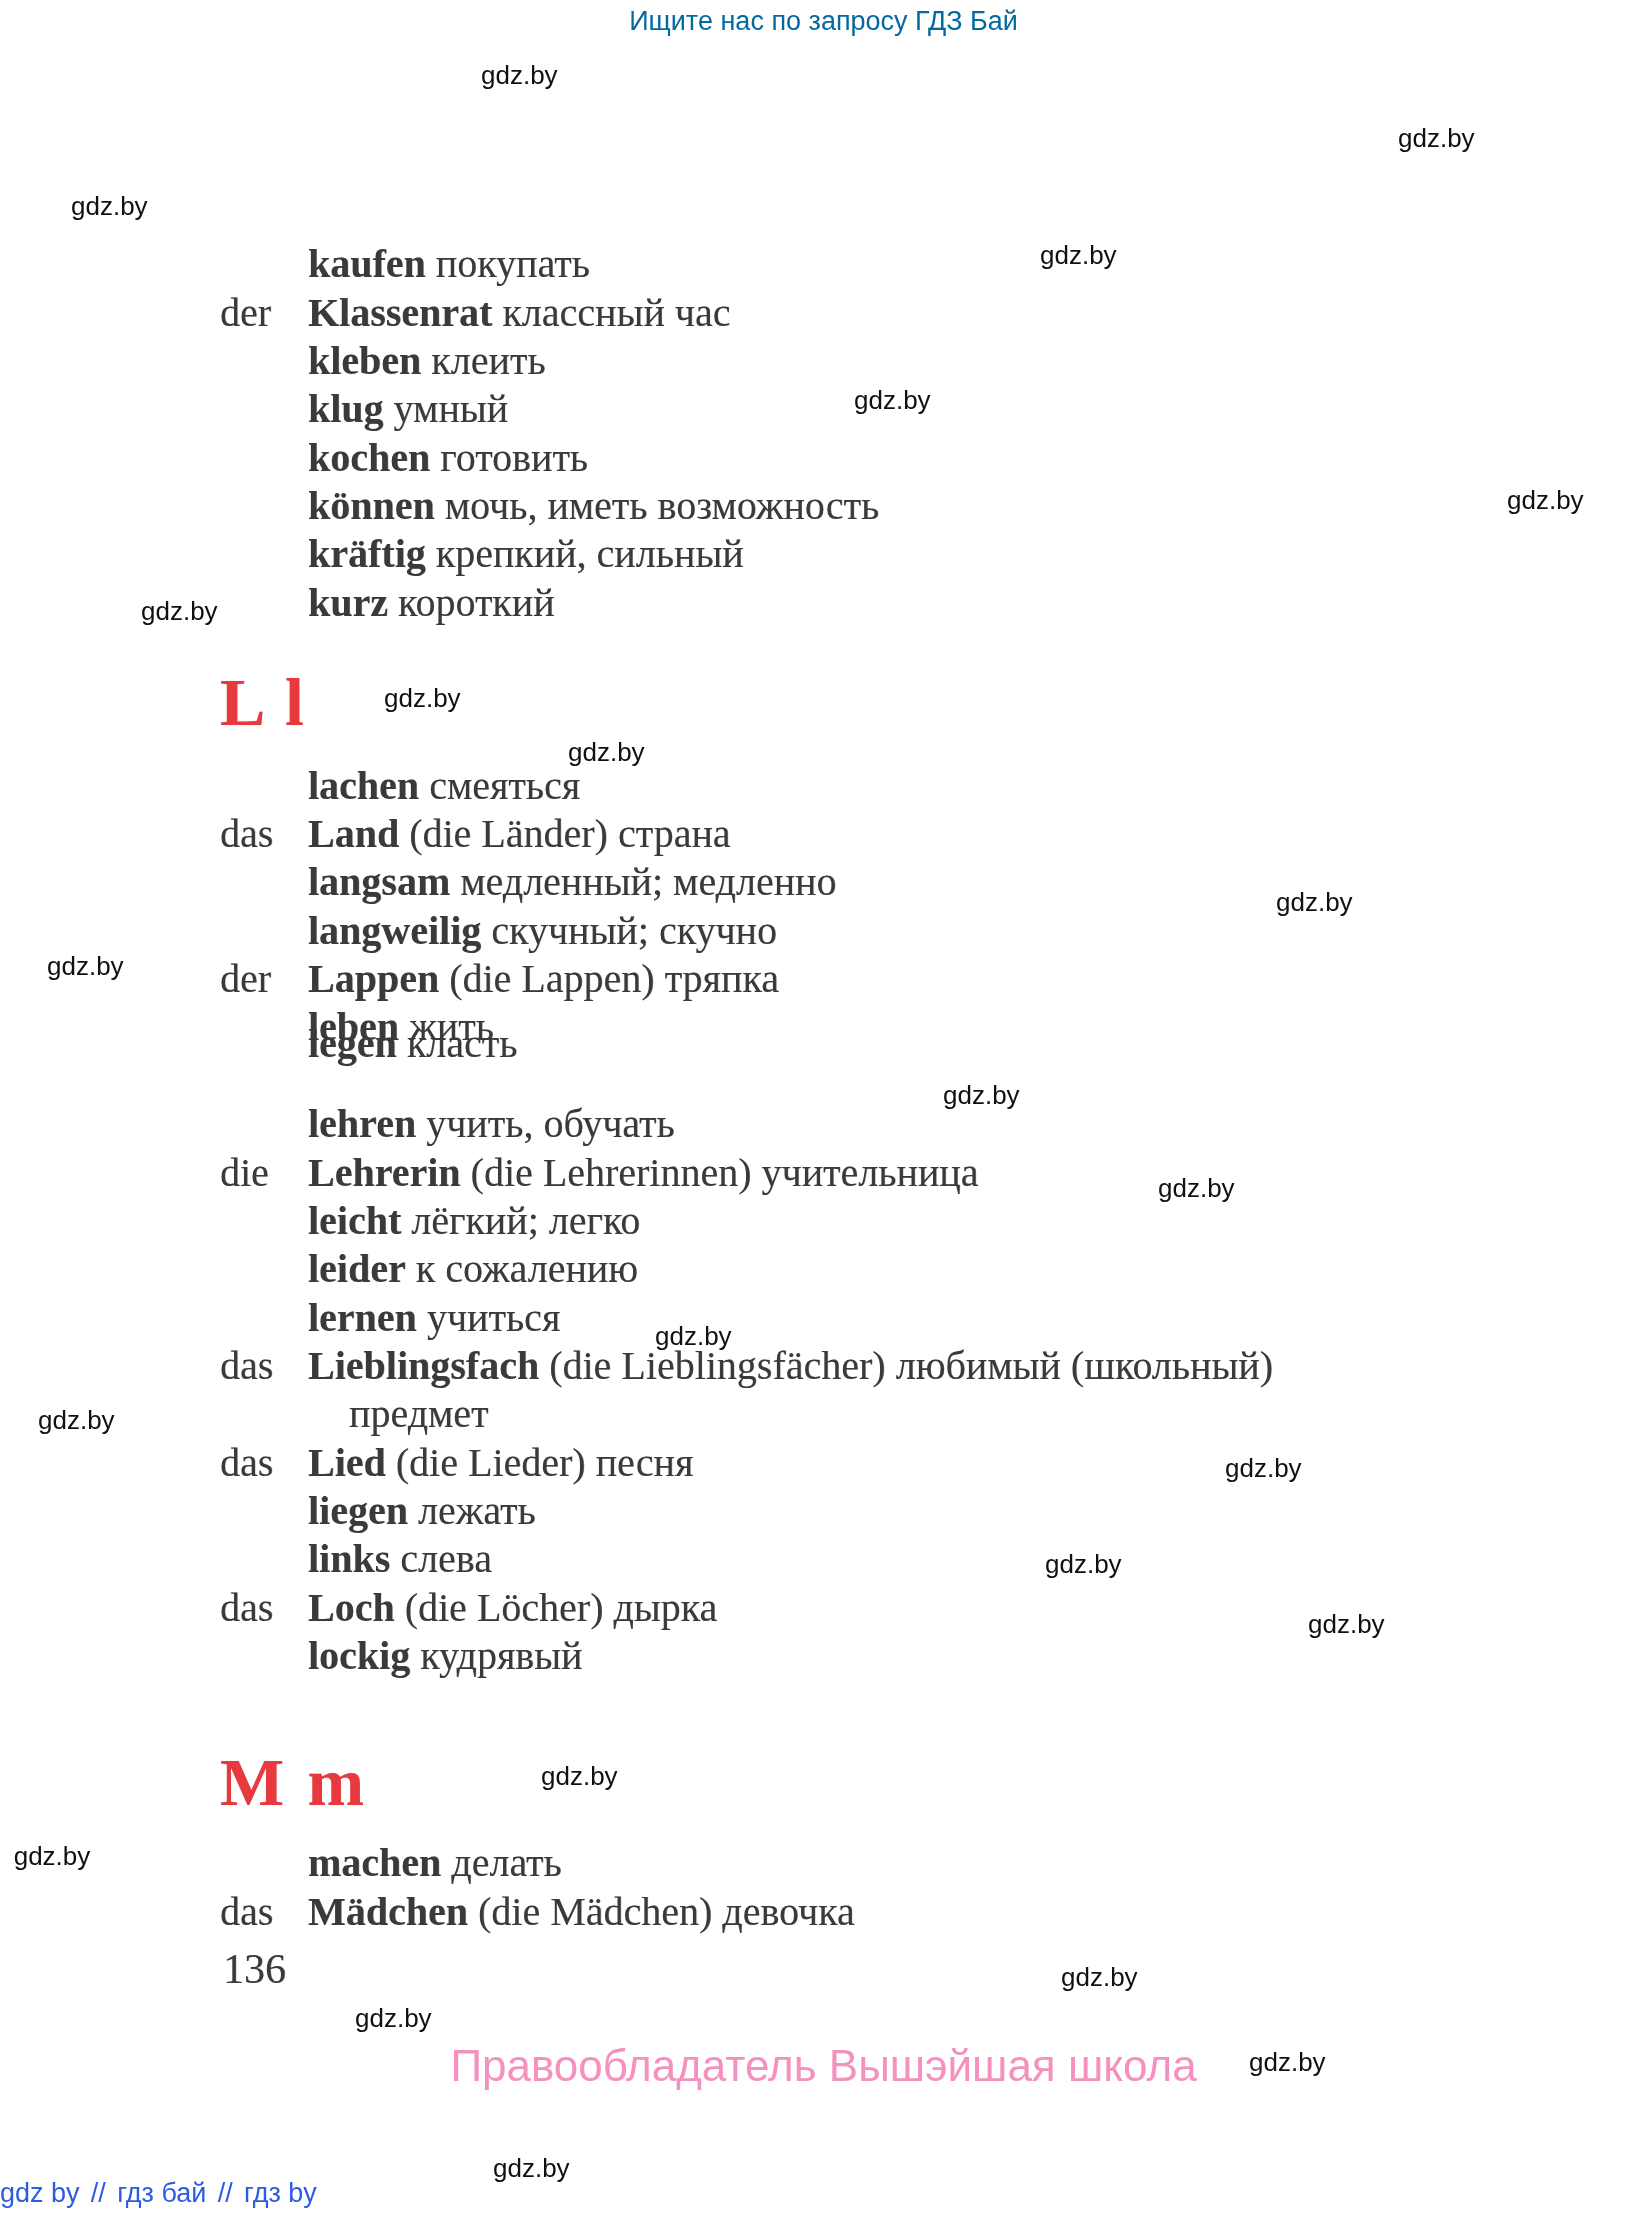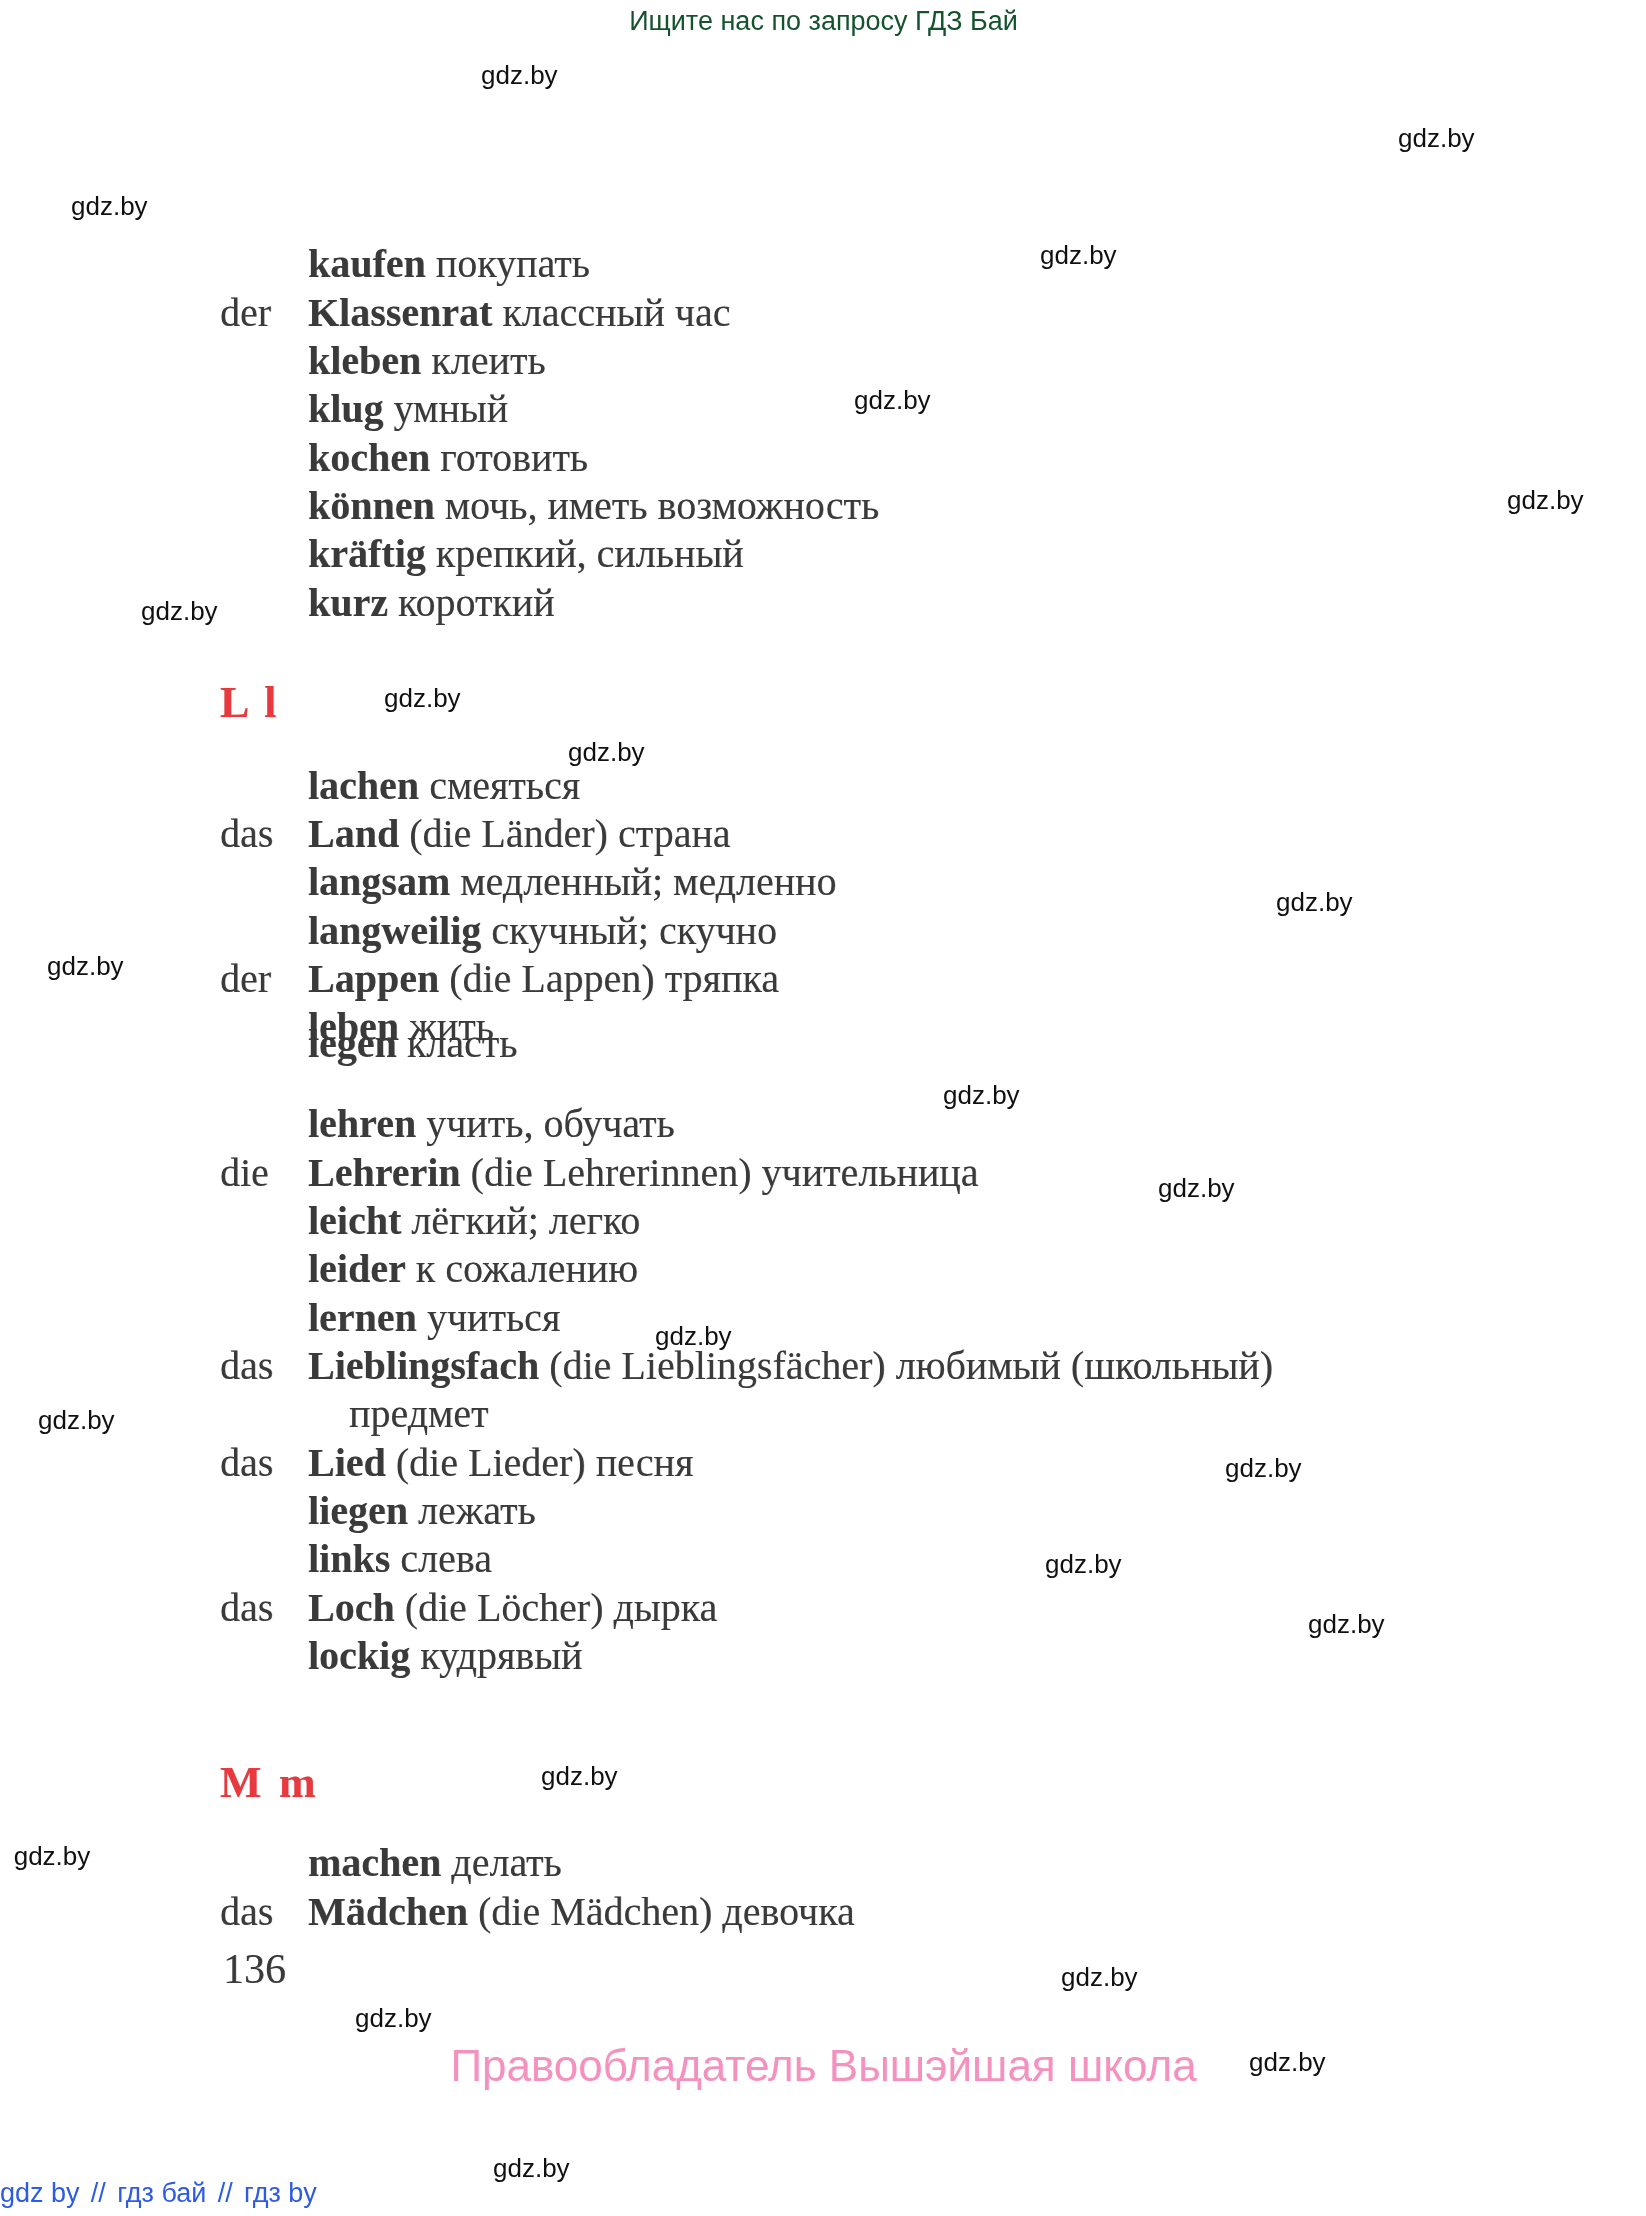--- a/index.html
+++ b/index.html
@@ -8,34 +8,34 @@
     width:1647px;height:2216px;
     background:#ffffff;
     font-family:"Liberation Serif", serif;
     overflow:hidden;
   }
   .banner{
     position:absolute;top:6.4px;left:0;width:100%;
     text-align:center;
     font-family:"Liberation Sans", sans-serif;
     font-size:27px;
-    color:#14532d;
+    color:#0369a1;
     white-space:nowrap;
   }
   .wm{
     position:absolute;
     font-family:"Liberation Sans", sans-serif;
     font-size:26px;
     color:#101010;
     white-space:nowrap;
   }
   .hdr{
     position:absolute;
     left:220px;
-    font-size:44px;
+    font-size:68px;
     line-height:63px;
     font-weight:bold;
     color:#e8393f;
     word-spacing:6.4px;
     white-space:nowrap;
     text-shadow:0 0 0.8px rgba(120,40,40,0.35);
   }
   .entry{
     position:absolute;left:0;top:0;width:100%;height:48px;
     font-size:40px;line-height:40px;

